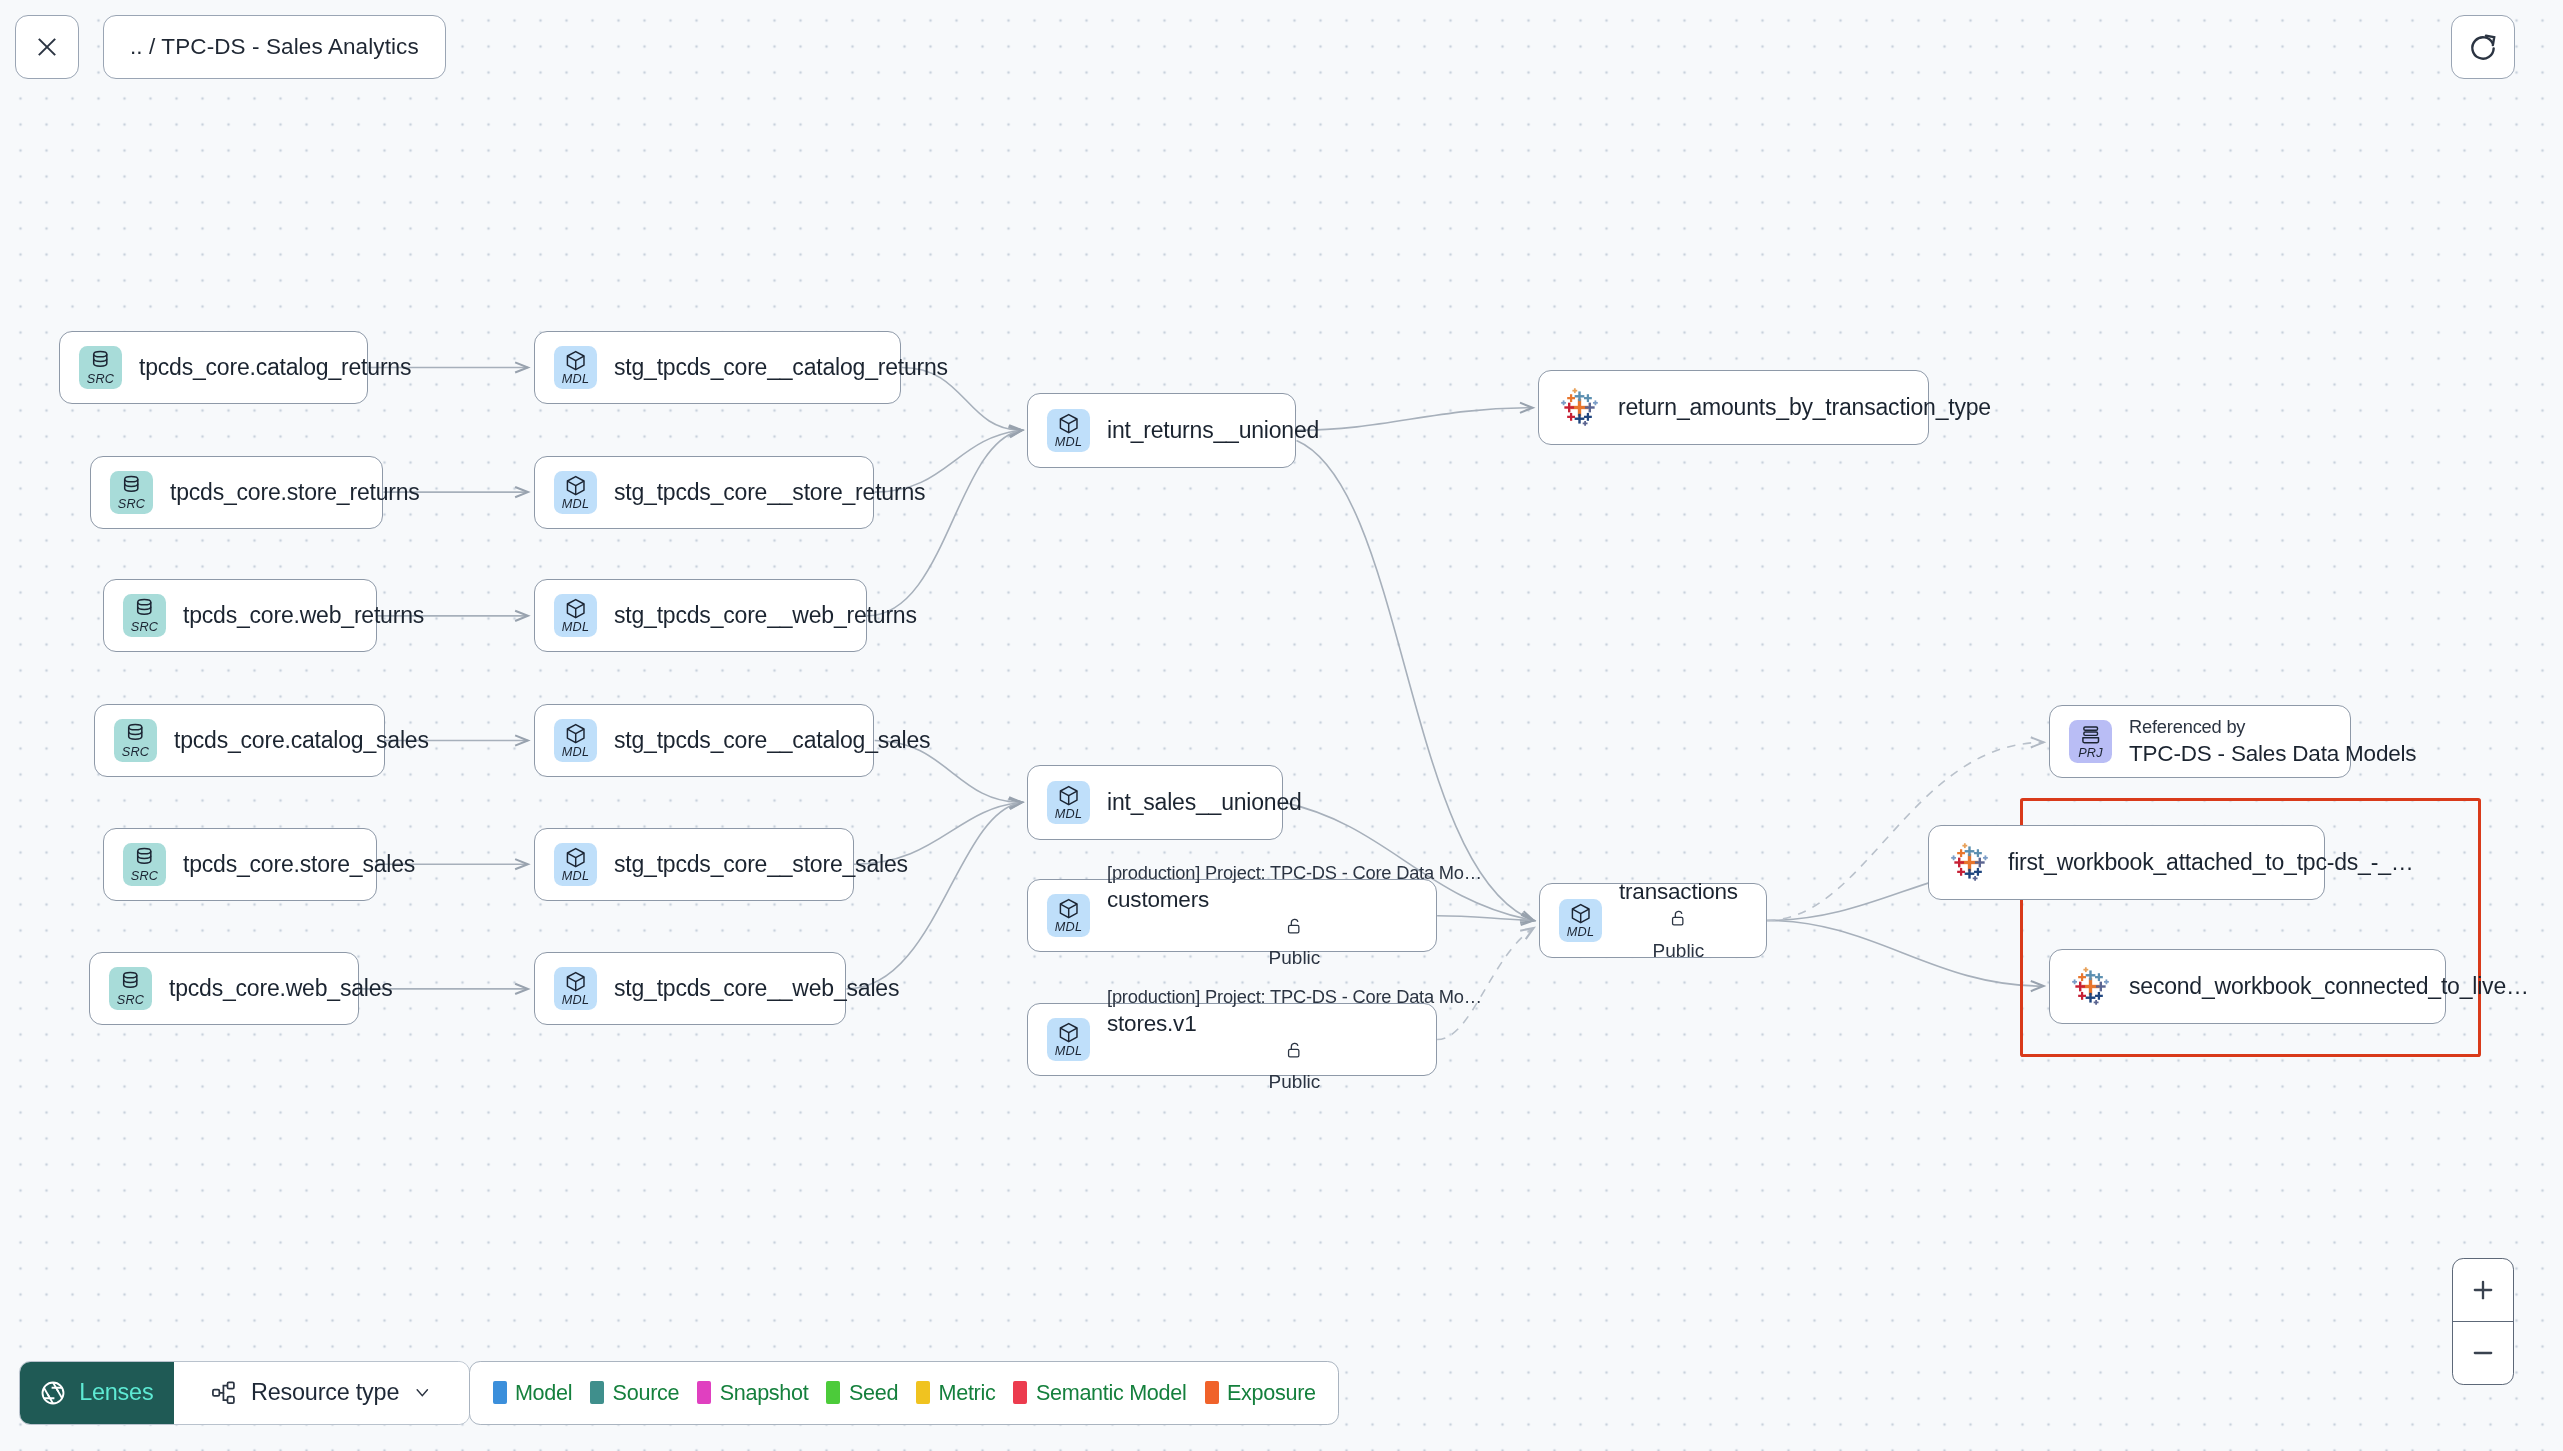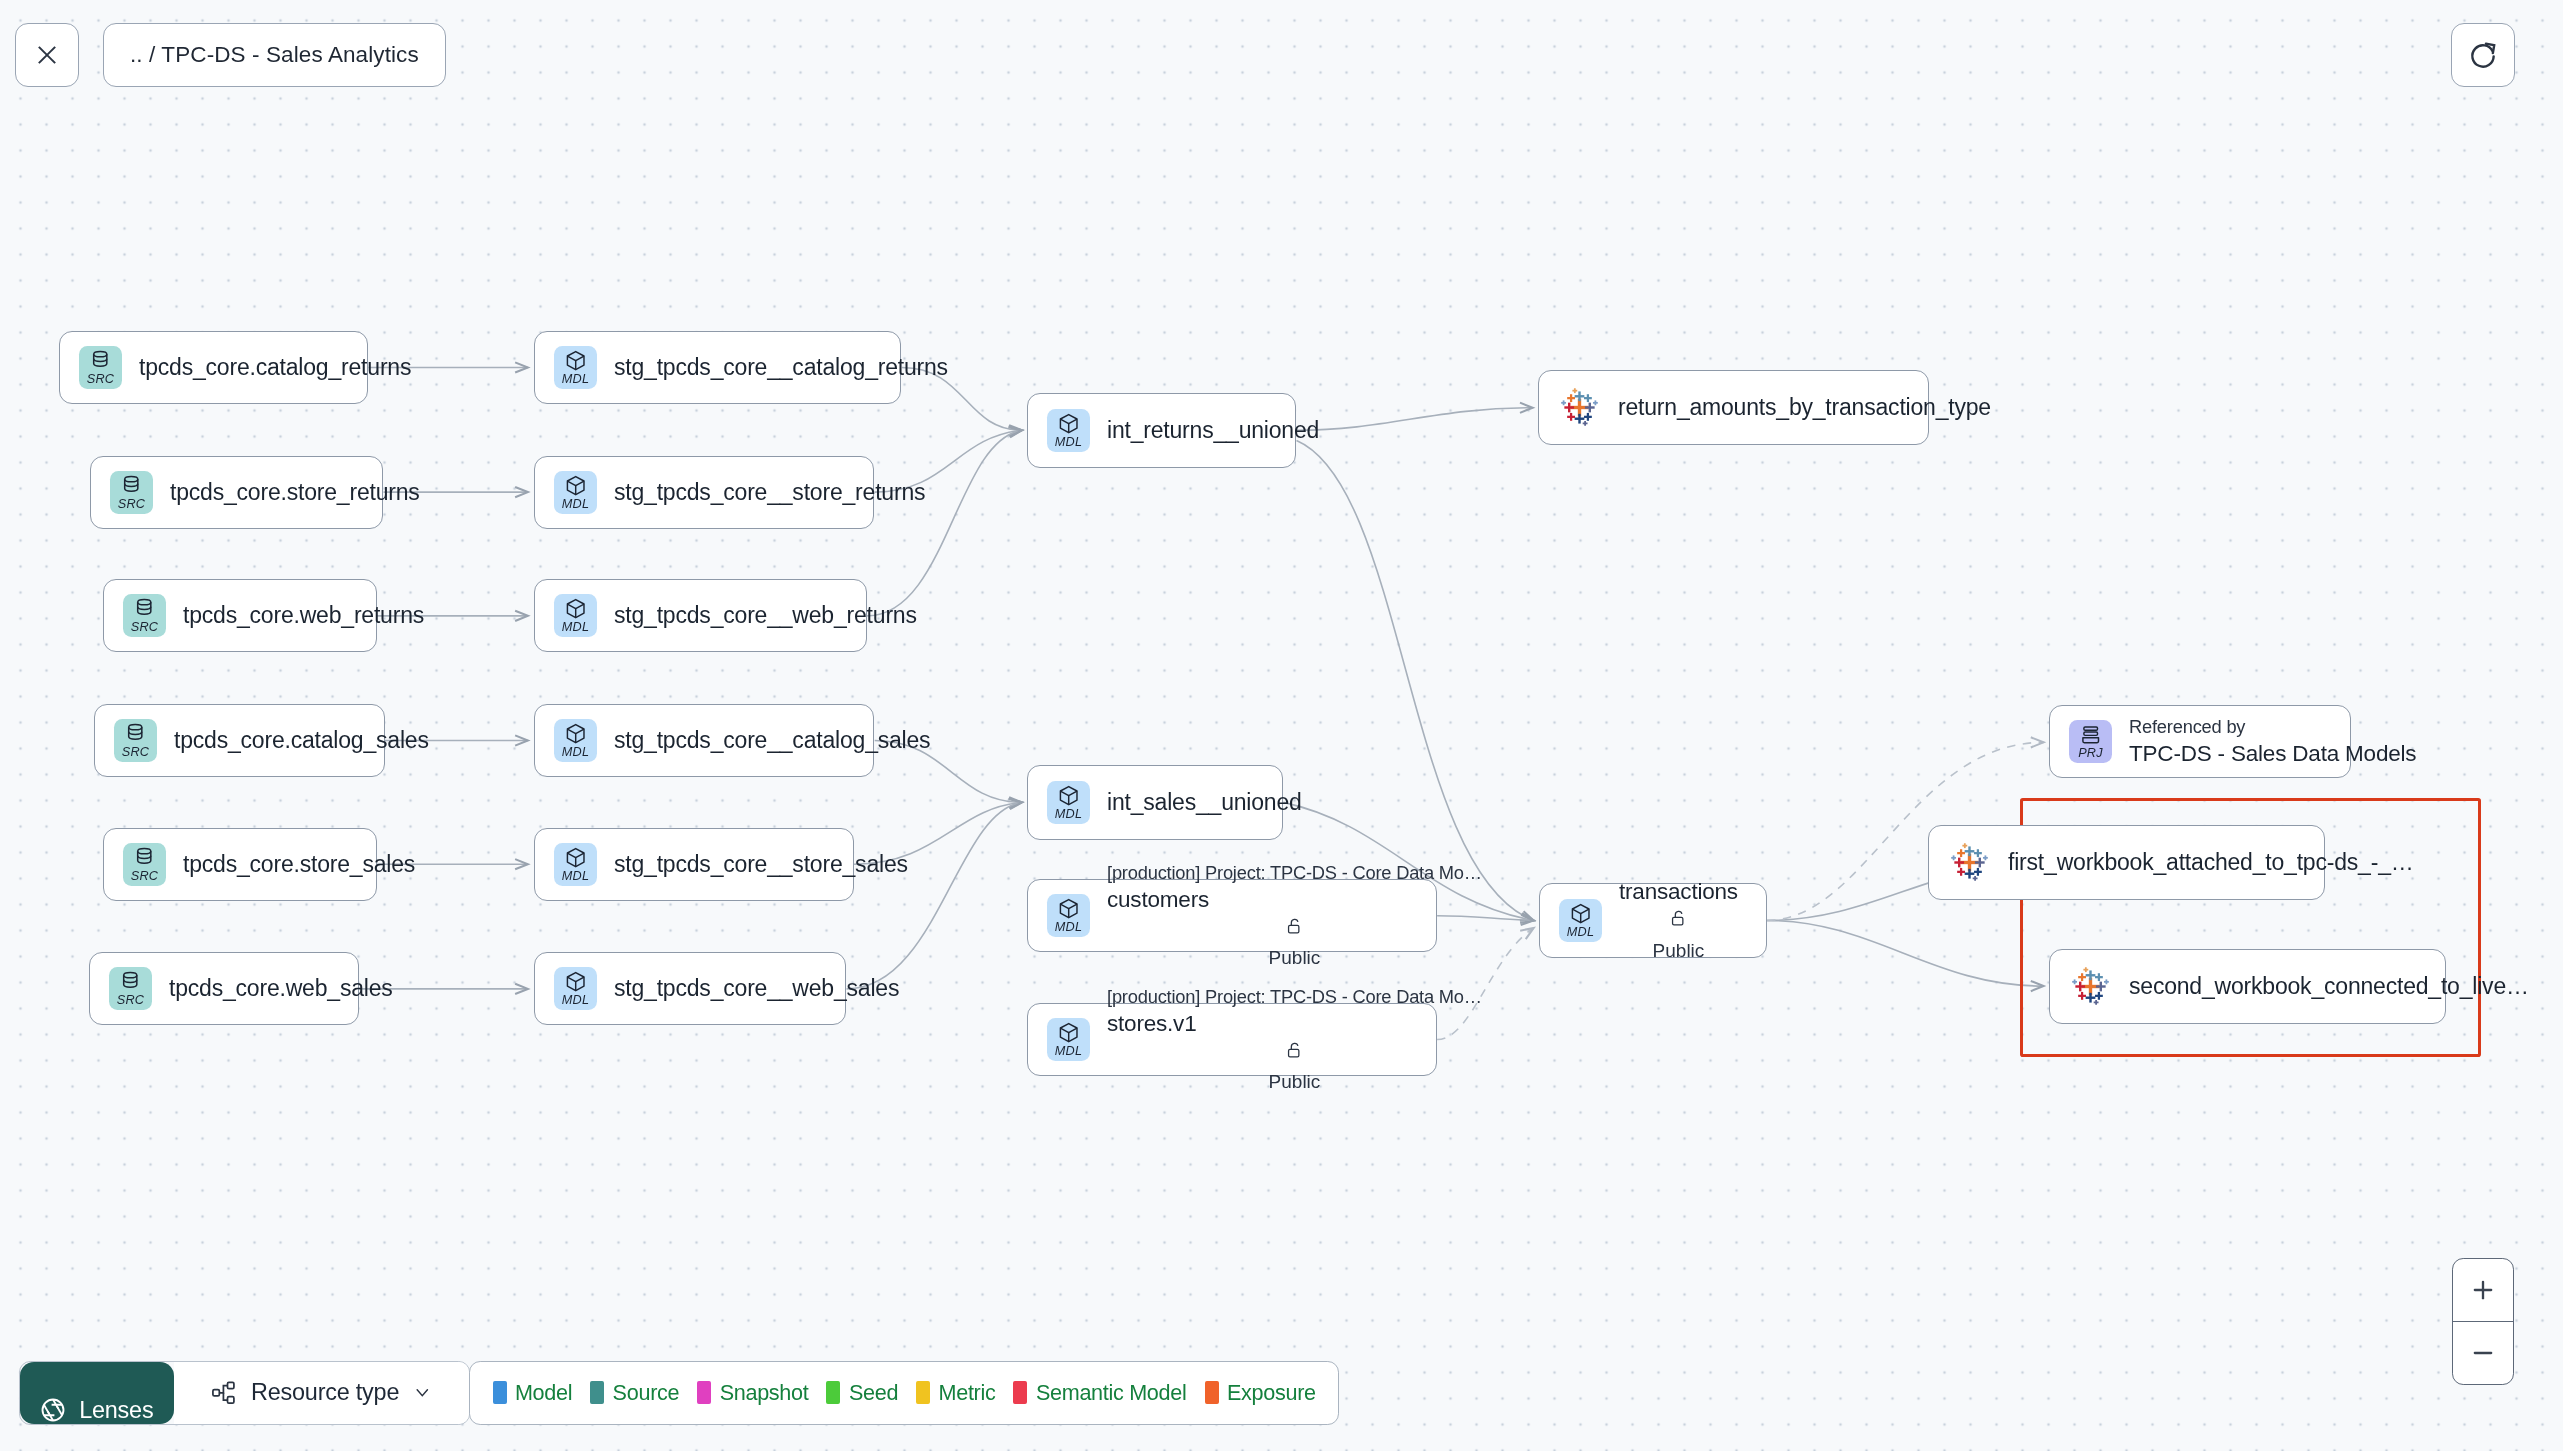--- a/index.html
+++ b/index.html
@@ -13,21 +13,21 @@
     position: relative;
     width: 2563px; height: 1451px;
     background-color: #f7f9fb;
     background-image: radial-gradient(circle, #c9d2dd 1.5px, transparent 1.6px);
     background-size: 26px 26px;
     background-position: 7.5px 7.5px;
   }
 
   
   .topbar {
-    position: absolute; top: 8px; left: 0; width: 2488px; height: 111px;
+    position: absolute; top: 0; left: 0; width: 2488px; height: 111px;
     z-index: 40;
   }
   .btn-square {
     position: absolute;
     background: #fff;
     border: 1.5px solid #9aa5b4;
     border-radius: 13px;
     display: flex; align-items: center; justify-content: center;
     cursor: pointer;
   }
@@ -123,25 +123,24 @@
 
   
   #bottombar { position: absolute; left: 0; bottom: 0; width: 2563px; height: 111px; z-index: 40; }
 
   #lens-group {
     position: absolute; left: 19px; top: 20.6px; height: 64px;
     display: flex; border-radius: 11.2px; overflow: hidden;
     border: 1.4px solid #b9c2cd;
   }
   #lenses-btn {
-    background: #1f5a55; color: #ffffff;
-    display: flex; align-items: flex-end; gap: 12.2px;
+    background: #1f5a55; color: #5eead4;
+    display: flex; align-items: center; gap: 12.2px;
     padding: 0 20.6px 0 19px; font-size: 23.4px; letter-spacing: -0.2px;
     cursor: pointer;
-    border-radius: 14px;
   }
   #resource-type-btn {
     background: #fff; color: #1e2836;
     display: flex; align-items: center; gap: 13px;
     padding: 0 36px; font-size: 23.4px; letter-spacing: -0.2px;
     cursor: pointer;
   }
 
   #legend {
     position: absolute; left: 469px; top: 20.6px; height: 64px;

